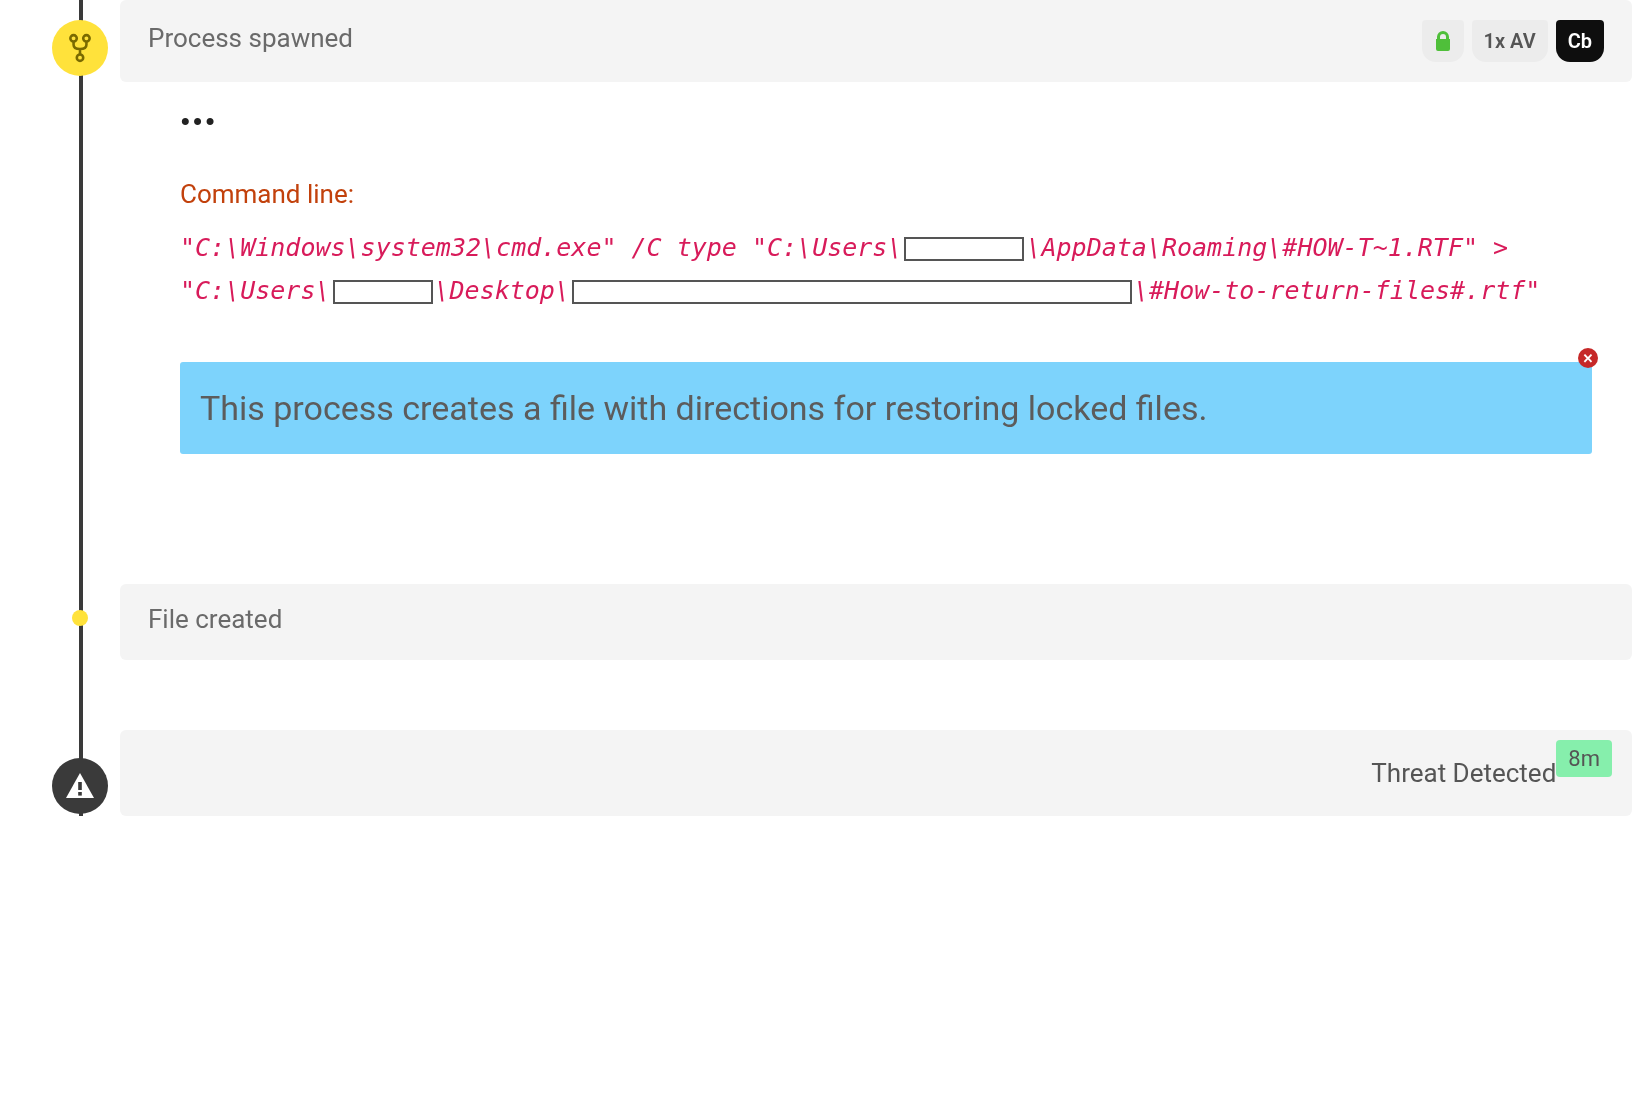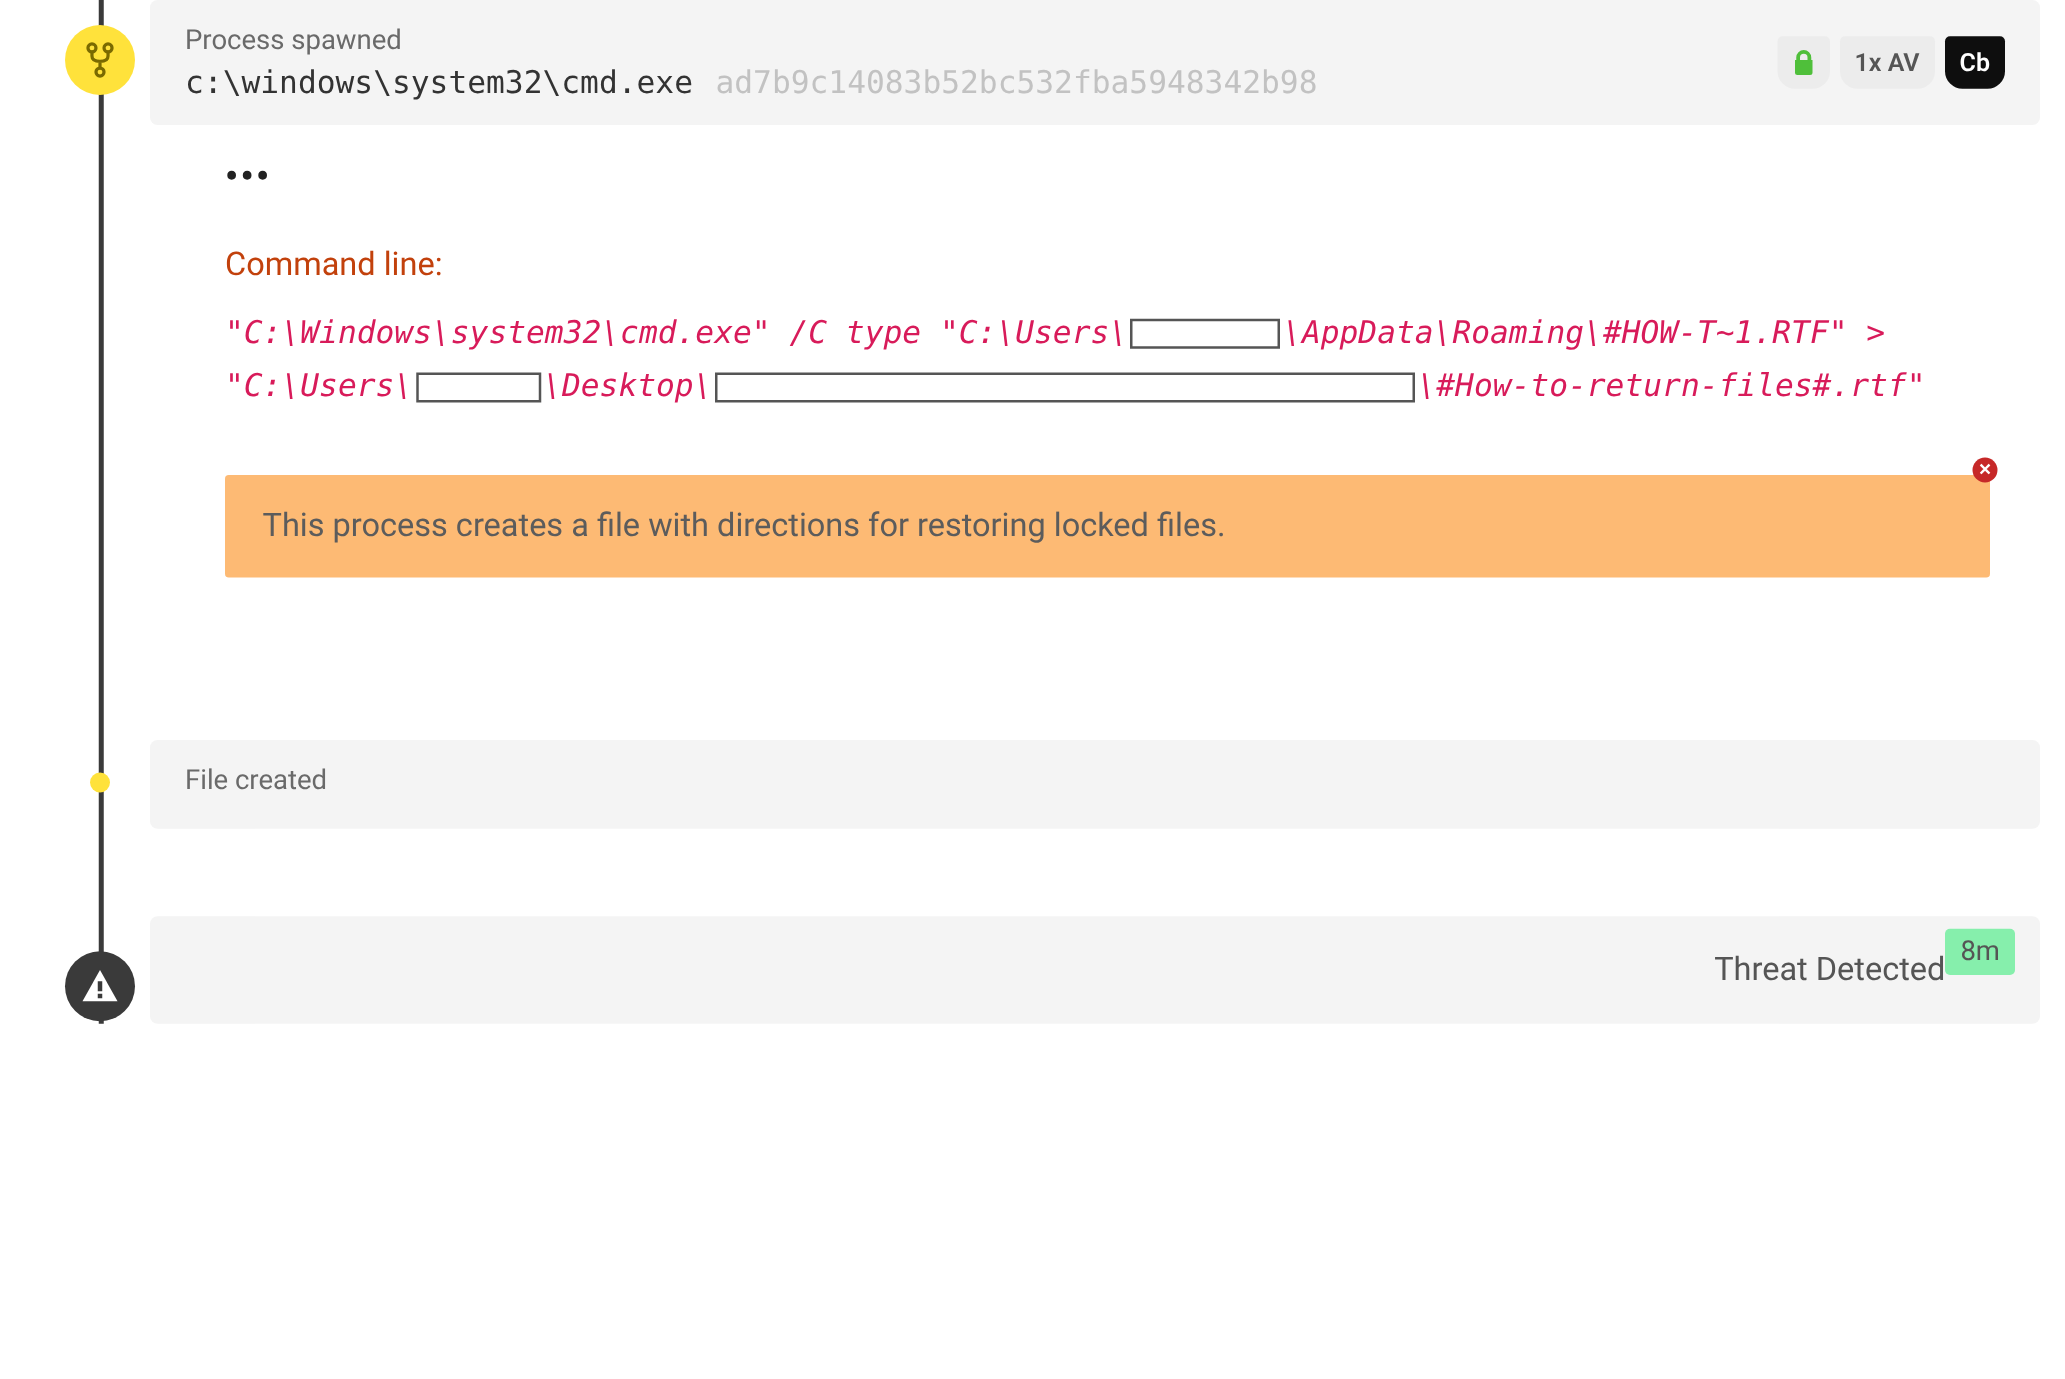--- a/index.html
+++ b/index.html
@@ -52,21 +52,21 @@
   .card-header {
     background: #f4f4f4;
     border-radius: 6px;
     padding: 20px 28px;
     display: flex;
     align-items: center;
     gap: 18px;
   }
   .title-block { flex: 1; }
   .ev-title {
-    font-size: 22px;
+    font-size: 26px;
     color: #6a6a6a;
     font-weight: 400;
     margin-bottom: 6px;
   }
   .ev-path {
     font-family: ui-monospace, "SFMono-Regular", Consolas, monospace;
     font-size: 25px;
     color: #333;
   }
   .ev-path-wrap { line-height: 1.5; }
@@ -122,23 +122,23 @@
     vertical-align: middle;
     background: #fff;
     margin: 0 2px;
   }
   .redact-sm { width: 100px; }
   .redact-md { width: 120px; }
   .redact-lg { width: 560px; }
   .redact-xl { width: 620px; }
   .note-wrap { position: relative; margin-top: 50px; }
   .note {
-    background: #fdba74;
-    padding: 26px 30px;
-    font-size: 26px;
+    background: #7dd3fc;
+    padding: 26px 20px;
+    font-size: 34px;
     color: #5c5c5c;
     border-radius: 3px;
   }
   .note-close {
     position: absolute;
     right: -6px;
     top: -14px;
     width: 20px;
     height: 20px;
     border-radius: 50%;
@@ -190,24 +190,20 @@
           <circle cx="18" cy="5" r="3"></circle>
           <circle cx="12" cy="23" r="3"></circle>
           <path d="M6 8 v3 q0 4 6 4 q6 0 6 -4 v-3 M12 15 v5"></path>
         </g>
       </svg>
     </div>
 
     <div class="card-header">
       <div class="title-block">
         <div class="ev-title">Process spawned</div>
-        <div>
-          <span class="ev-path">c:\windows\system32\cmd.exe</span>
-          <span class="hash">ad7b9c14083b52bc532fba5948342b98</span>
-        </div>
       </div>
       <div class="badges">
         <div class="badge">
           <span>
             <svg width="18" height="20" viewBox="0 0 18 20">
                 <path fill="#4fbf3a" d="M3 8V6a6 6 0 0 1 12 0v2h1v10a2 2 0 0 1-2 2H4a2 2 0 0 1-2-2V8h1zm3 0h6V6a3 3 0 0 0-6 0v2z"></path>
               </svg>
           </span>
         </div>
         <div class="badge">1x AV</div>

